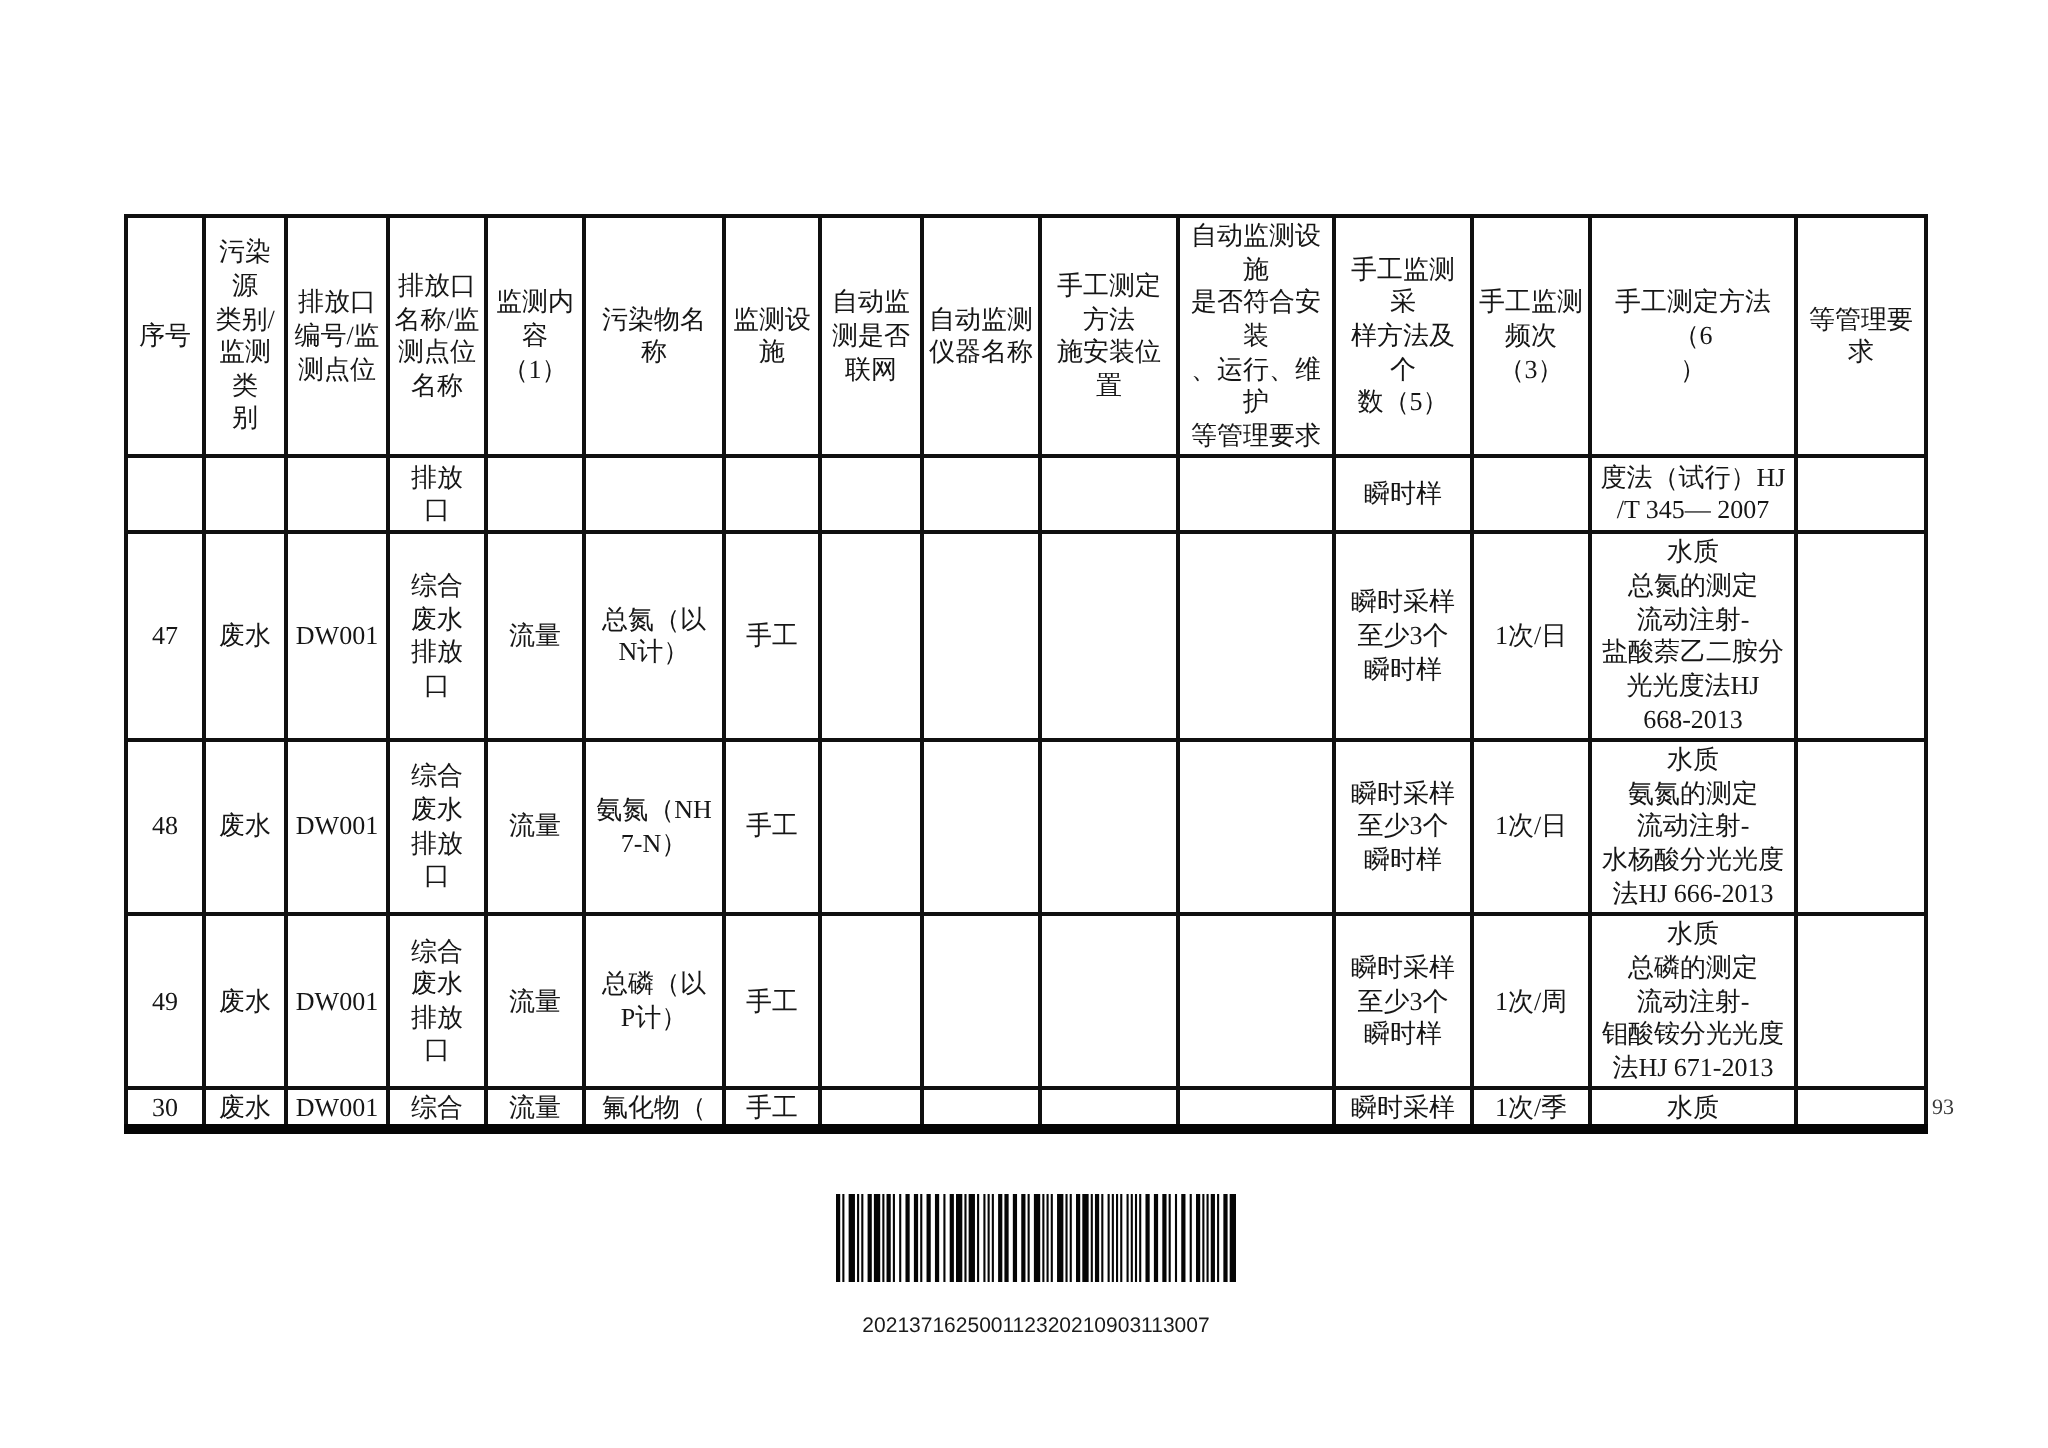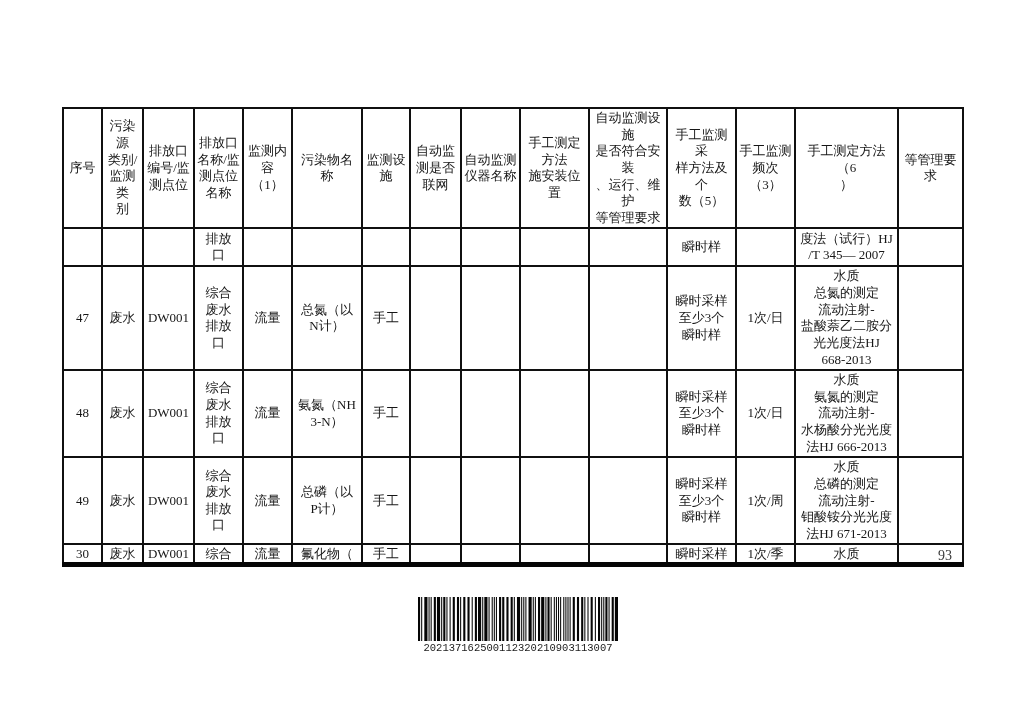--- a/index.html
+++ b/index.html
@@ -37,36 +37,36 @@
     word-break: break-all;
   }
   table.monitor tr.clipped td { height: 14px; }
   table.monitor tr.clipped .cell {
     height: 15px;
     overflow: hidden;
     line-height: 15px;
   }
   .page-number {
     position: absolute;
-    left: 938px;
+    left: 966px;
     top: 548px;
-    font-size: 14px;
+    font-size: 11px;
     color: #3a3a3a;
   }
   .barcode-wrap {
     position: absolute;
     left: 418px;
     top: 597px;
     width: 200px;
     text-align: center;
   }
   .barcode-bars { display: block; margin: 0 auto; }
   .barcode-number {
-    margin-top: 1px;
-    font-family: Liberation Mono, monospace;
+    margin-top: 16px;
+    font-family: Liberation Sans, sans-serif;
     font-size: 10.5px;
     letter-spacing: 0px;
     color: #1a1a1a;
     white-space: nowrap;
   }
 </style>
 </head>
 <body>
 
 <div class="page">
@@ -280,21 +280,21 @@
             <div class="cell">综合
 废水
 排放
 口</div>
           </td>
           <td>
             <div class="cell">流量</div>
           </td>
           <td>
             <div class="cell">氨氮（NH
-3-N）</div>
+7-N）</div>
           </td>
           <td>
             <div class="cell">手工</div>
           </td>
           <td>
             <div class="cell"></div>
           </td>
           <td>
             <div class="cell"></div>
           </td>

